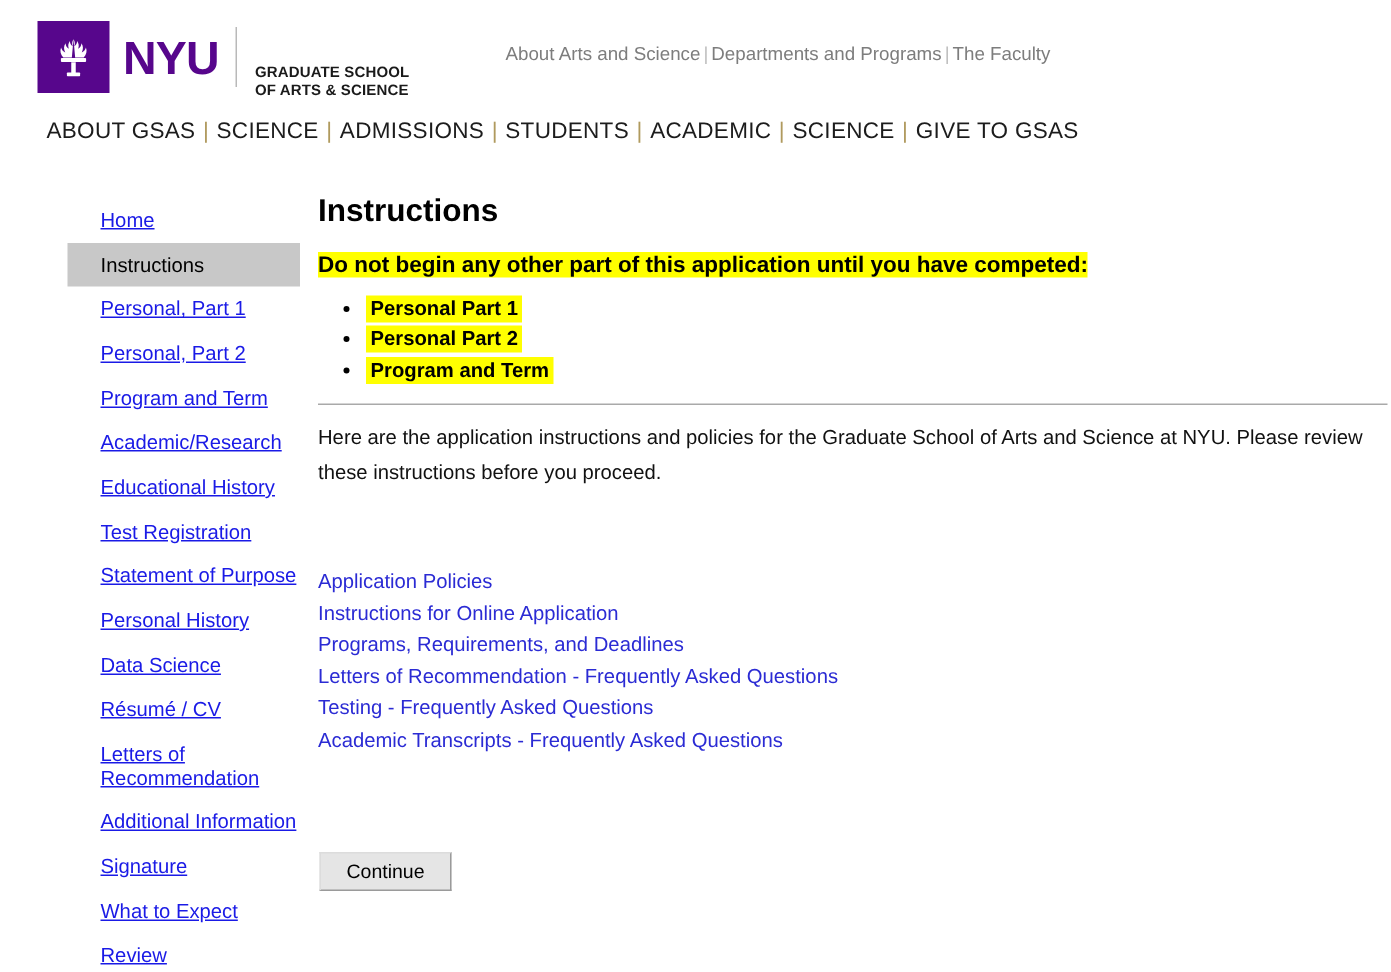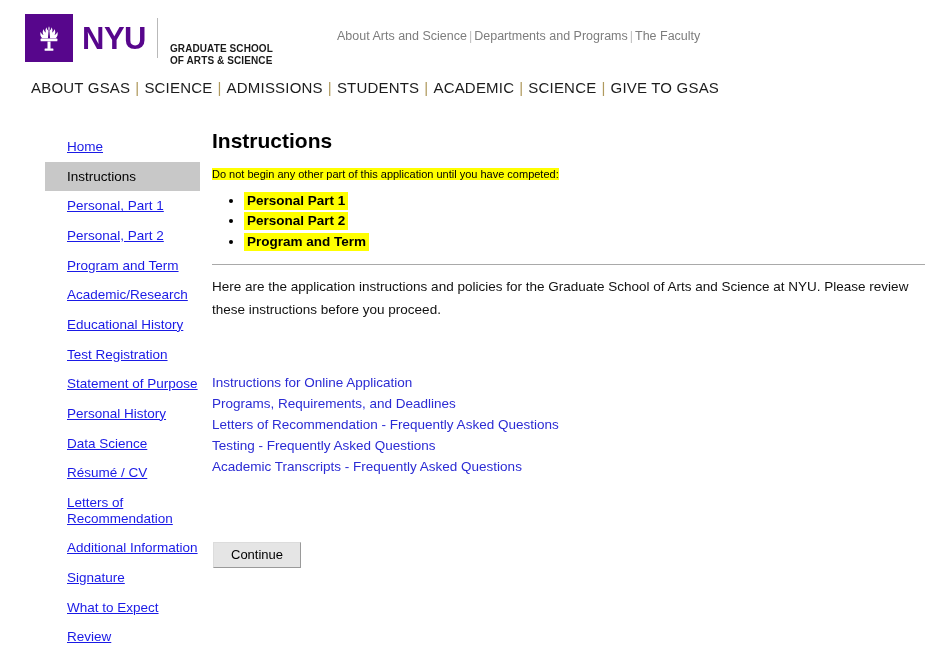--- a/index.html
+++ b/index.html
@@ -138,22 +138,22 @@
   }
   .page-title {
     font-size: 21px;
     font-weight: bold;
     margin: 12px 0 0 0;
     line-height: 1;
     color: #000000;
   }
   .warn-line {
     margin-top: 17px;
-    font-size: 11px;
-    font-weight: normal;
+    font-size: 15px;
+    font-weight: bold;
     line-height: 1.25;
   }
   .hl {
     background: #ffff00;
     color: #000000;
   }
   ul.req-list {
     margin: 12px 0 0 0;
     padding-left: 32px;
     list-style: disc;
@@ -274,20 +274,21 @@
       <li><span class="hl">Personal Part 1</span></li>
       <li><span class="hl">Personal Part 2</span></li>
       <li><span class="hl">Program and Term</span></li>
     </ul>
 
     <hr class="divider">
 
     <p class="intro-para">Here are the application instructions and policies for the Graduate School of Arts and Science at NYU. Please review these instructions before you proceed.</p>
 
     <div class="link-list">
+      <a href="#">Application Policies</a>
       <a href="#">Instructions for Online Application</a>
       <a href="#">Programs, Requirements, and Deadlines</a>
       <a href="#">Letters of Recommendation - Frequently Asked Questions</a>
       <a href="#">Testing  - Frequently Asked Questions</a>
       <a href="#">Academic Transcripts - Frequently Asked Questions</a>
     </div>
 
     <div class="continue-wrap">
       <button class="btn-continue" type="button">Continue</button>
     </div>

